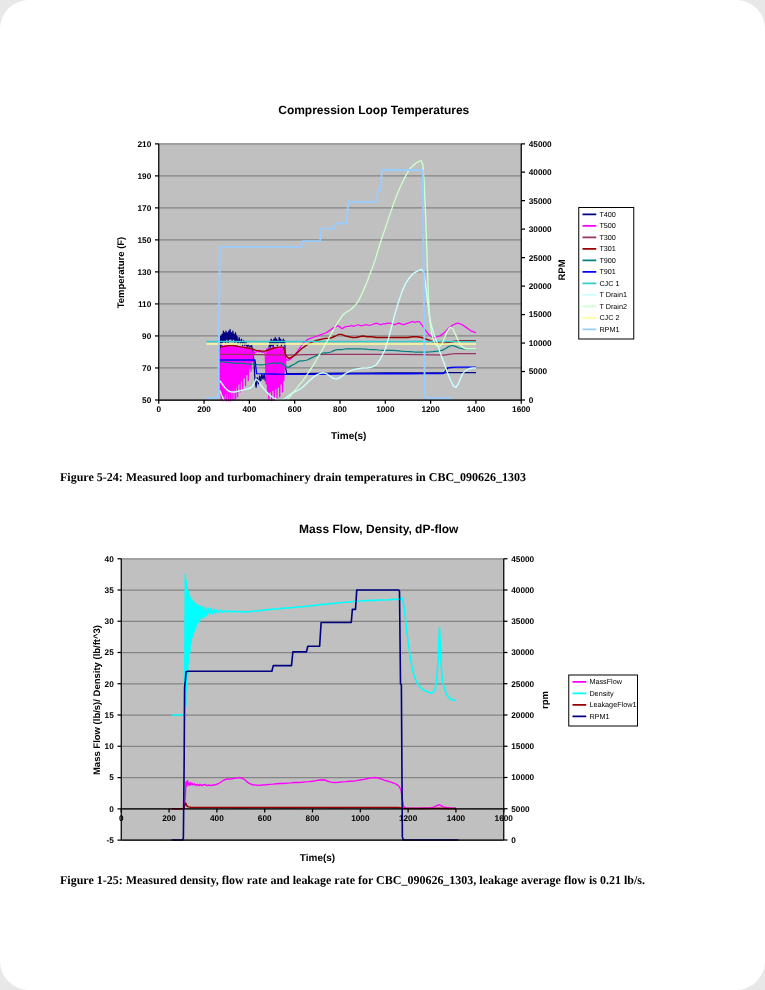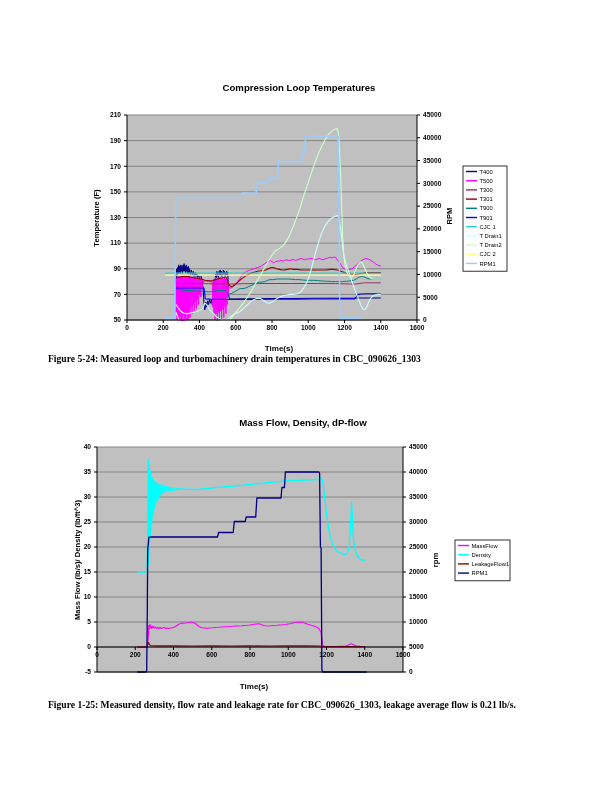--- a/index.html
+++ b/index.html
@@ -3,31 +3,32 @@
 <meta charset="utf-8">
 <style>
   html,body{margin:0;padding:0;background:#e8e8e8;}
   .page{
     position:relative;
     width:612px;height:792px;
     background:#ffffff;
     margin:0 auto;
     font-family:"Liberation Sans", sans-serif;
     overflow:hidden;
+    border-radius:23px;
   }
   #charts{position:absolute;left:0;top:0;}
   .caption{
     position:absolute;
     font-family:"Liberation Serif", serif;
     font-weight:bold;
     font-size:9.6px;
     color:#000;
     white-space:nowrap;
   }
-  .cap1{left:48px;top:353px;}
+  .cap1{left:48px;top:377px;}
   .cap2{left:48px;top:699px;}
   .page-number{
     position:absolute;
     left:0;top:741px;width:612px;
     text-align:center;
     font-family:"Liberation Serif", serif;
     font-size:11.5px;
     color:#000;
   }
 </style>

